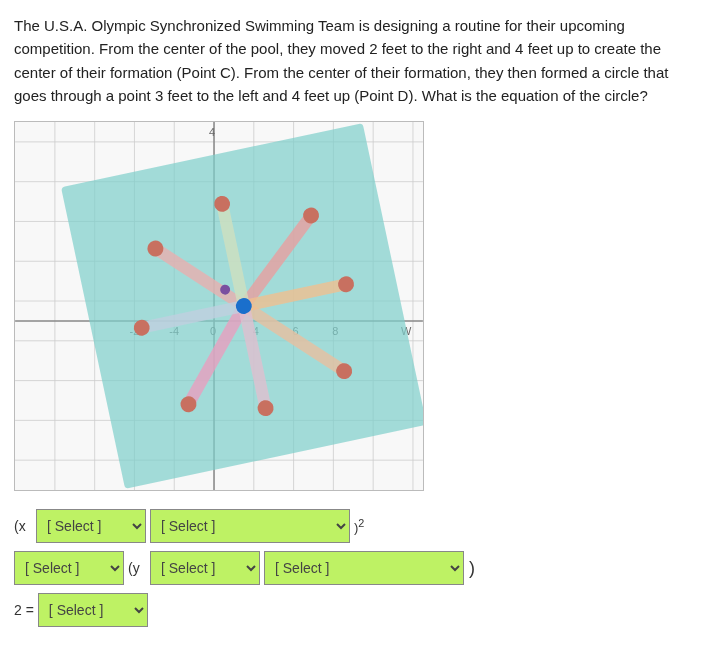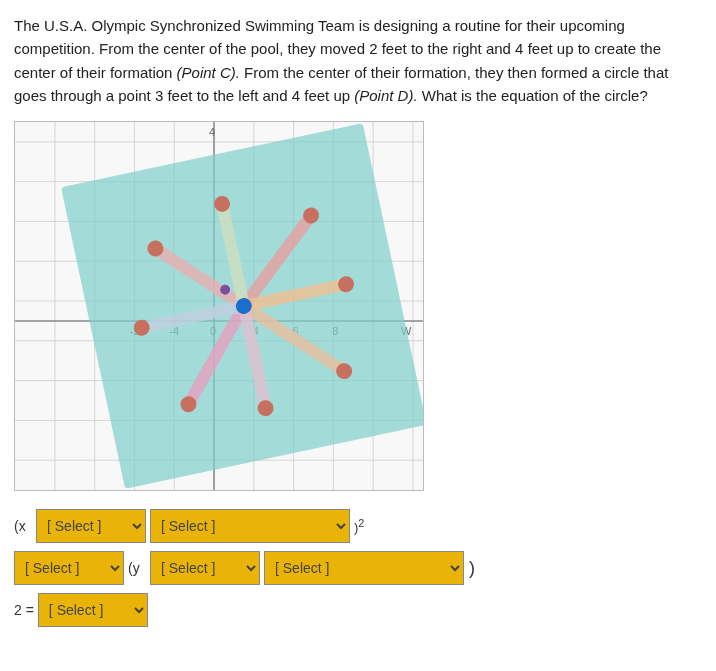--- a/index.html
+++ b/index.html
@@ -10,21 +10,21 @@
       background: #fff;
       width: 716px;
       min-height: 671px;
       padding: 14px 14px 14px 14px;
     }
     .problem-text {
       line-height: 1.55;
       margin-bottom: 14px;
       max-width: 700px;
     }
-    .italic { font-style: italic; }
+    .italic { }
     .graph-container {
       width: 410px;
       height: 370px;
       border: 1px solid #bbb;
       background: #f8f8f8;
       position: relative;
       margin-bottom: 18px;
       overflow: hidden;
     }
     
@@ -48,21 +48,21 @@
       flex-wrap: nowrap;
     }
     .eq-label {
       font-size: 14px;
       color: #333;
       white-space: nowrap;
       min-width: 18px;
     }
     .eq-select {
       border: 1px solid #888;
-      background: #eab308;
+      background: #bef264;
       font-size: 14px;
       padding: 4px 6px;
       height: 34px;
       cursor: pointer;
       min-width: 110px;
       color: #444;
       appearance: auto;
     }
     .eq-select-wide {
       min-width: 200px;

